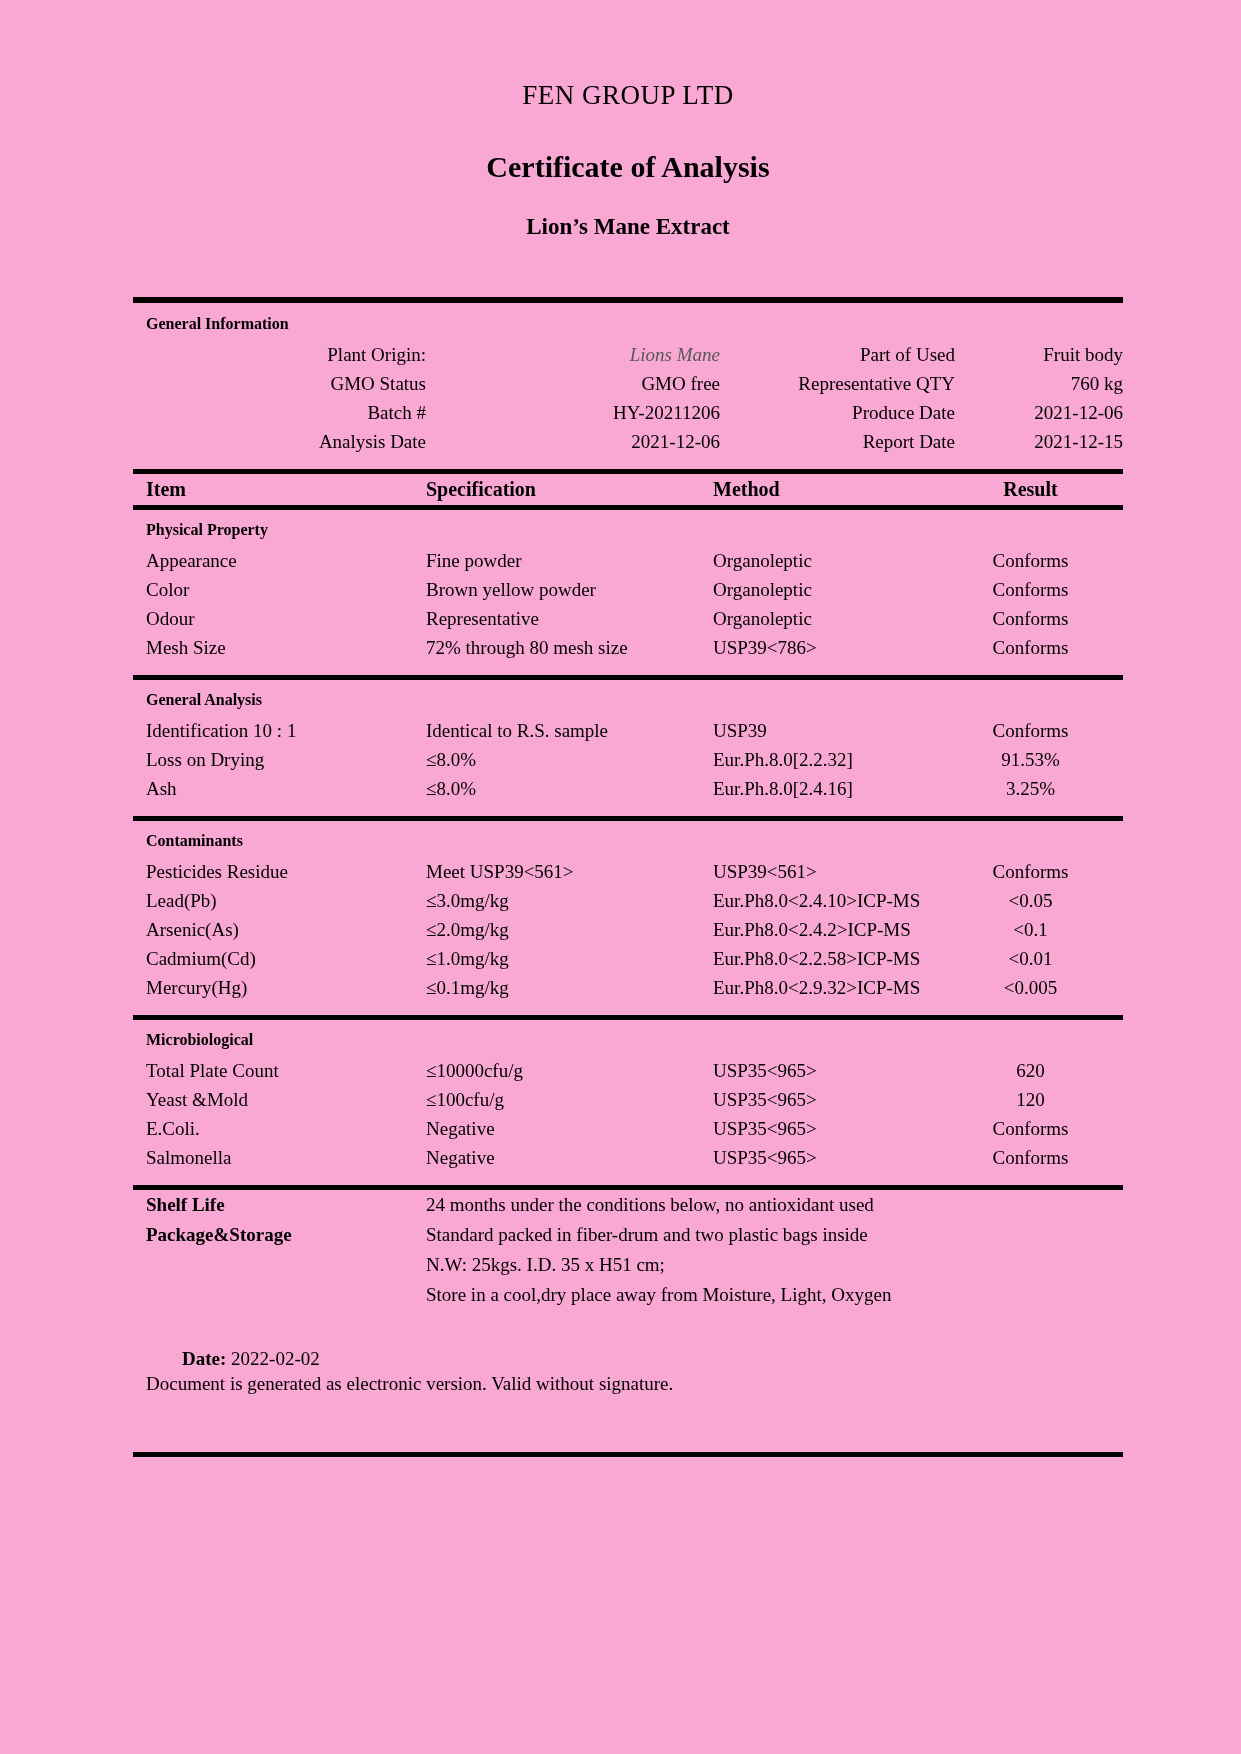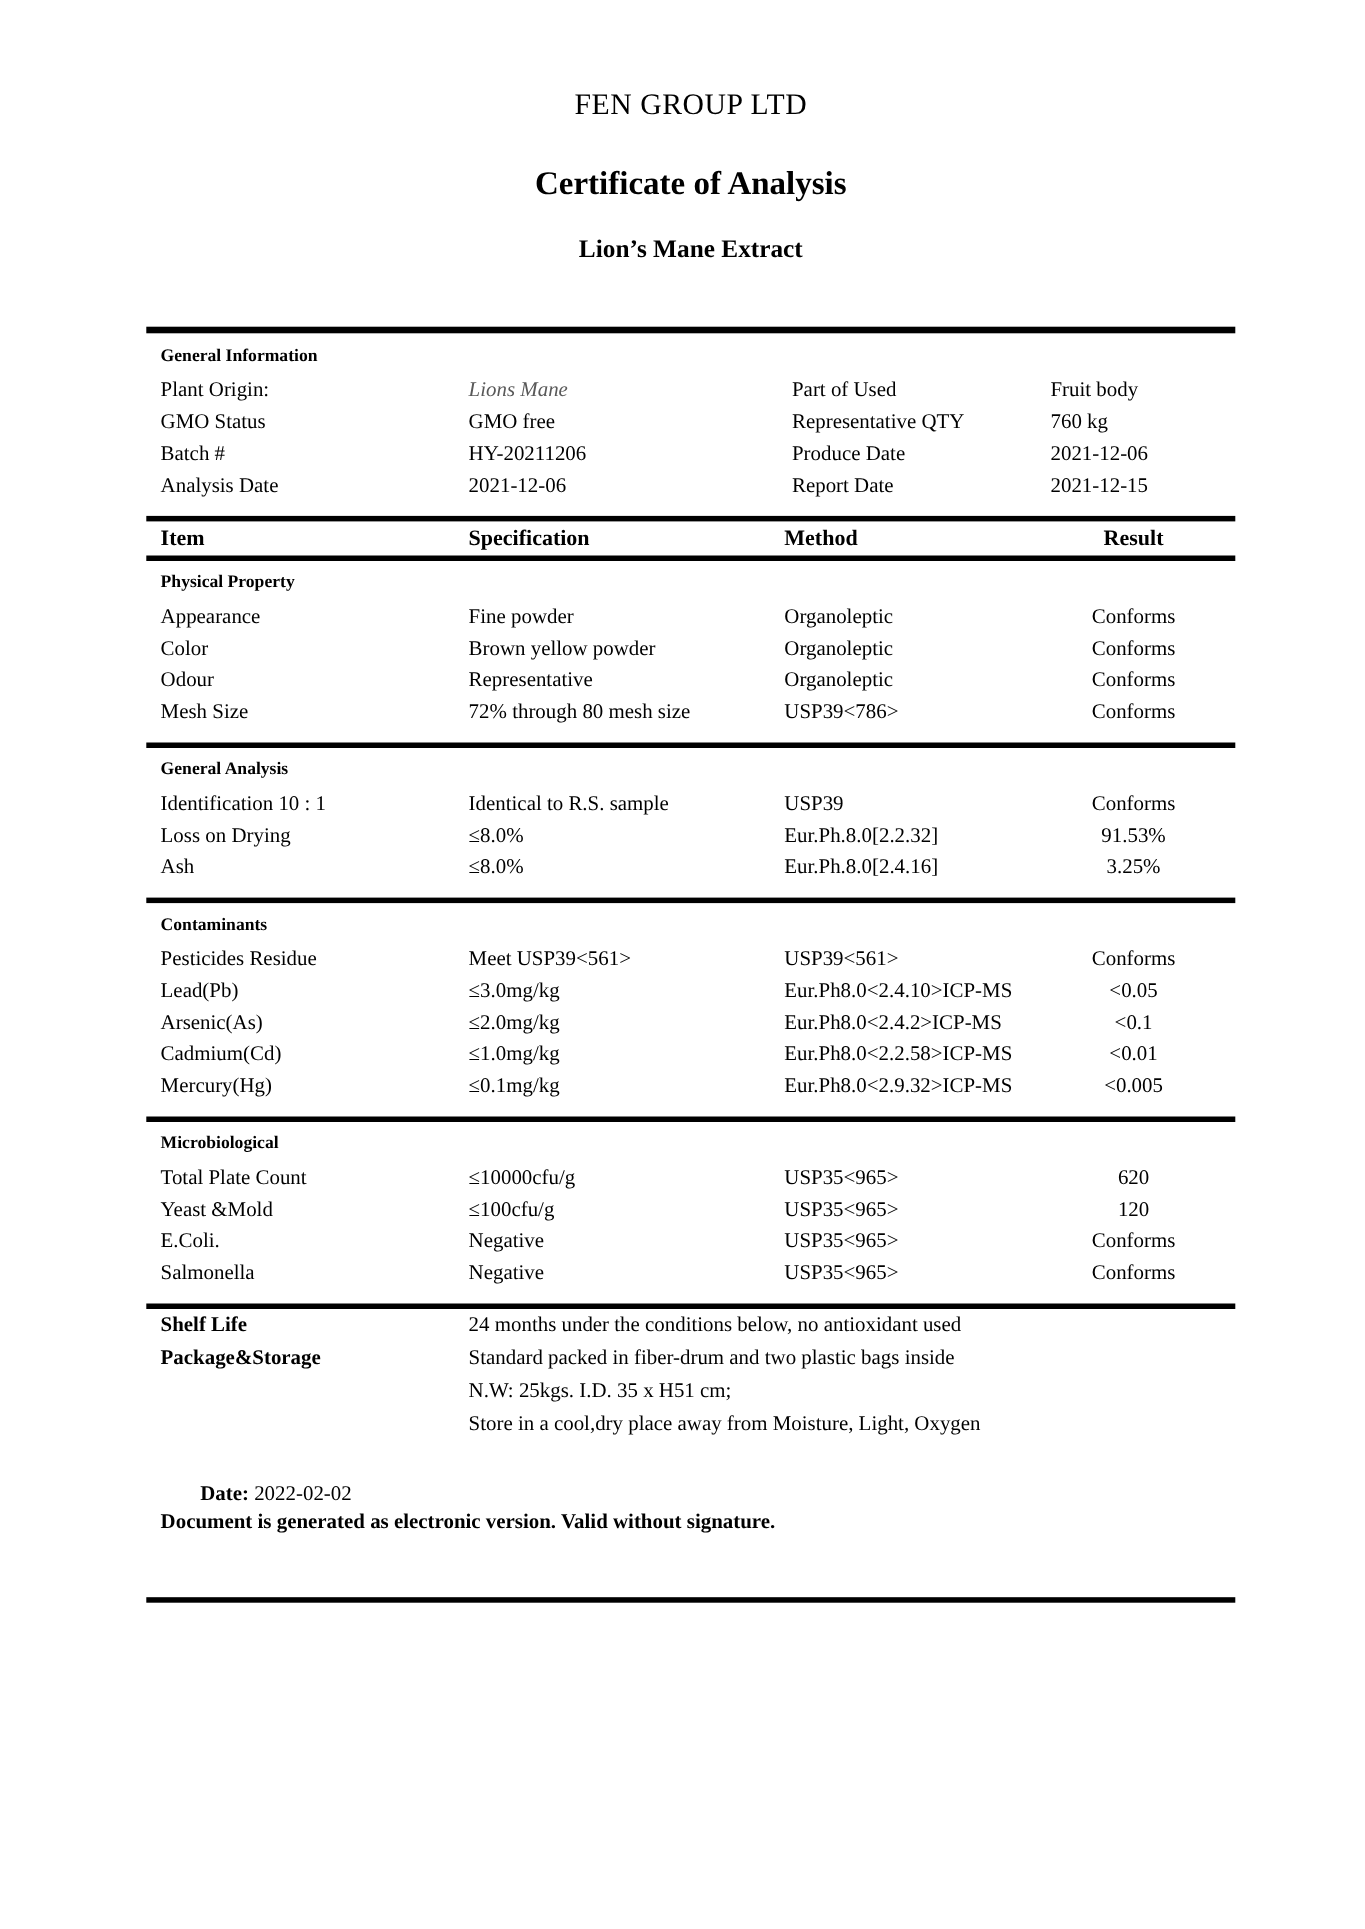--- a/index.html
+++ b/index.html
@@ -1,18 +1,18 @@
 <!DOCTYPE html>
 <html><head>
 <meta charset="utf-8">
 <style>
   html,body { margin:0; padding:0; background:#e8e8e8; }
   .page {
     position:relative; width:1241px; height:1754px; margin:0 auto;
-    background:#ffffff; color:#000;
+    background:#f9a8d4; color:#000;
     font-family:"Liberation Serif", serif;
     overflow:hidden;
   }
   .content { position:absolute; left:133px; top:0; width:990px; }
 
   .center { text-align:center; }
   .company   { margin-top:78px; font-size:27px; height:34px; line-height:34px; letter-spacing:0.5px; }
   .doc-title { margin-top:36px; font-size:30px; font-weight:bold; height:38px; line-height:38px; }
   .product   { margin-top:26px; font-size:23px; font-weight:bold; height:30px; line-height:30px; }
 
@@ -21,21 +21,21 @@
 
   .gi-head, .section-title {
     height:25px; padding:8px 0 4px 13px;
     font-weight:bold; font-size:16px; line-height:25px;
   }
   .section-title { height:24px; line-height:24px; }
 
   .gi-section { padding-bottom:13px; }
   .gi-row {
     display:grid; grid-template-columns:280px 294px 235px auto;
-    padding-left:13px; height:29px; line-height:29px; font-size:19px;
+    padding-left:13px; height:29px; line-height:29px; font-size:19px;text-align:right;
   }
   .plant-italic { font-style:italic; color:#595959; }
 
   .t-head {
     display:grid; grid-template-columns:280px 287px 225px auto;
     padding-left:13px; height:31px; line-height:31px;
     font-weight:bold; font-size:20px;
   }
   .t-row {
     display:grid; grid-template-columns:280px 287px 225px auto;
@@ -46,21 +46,21 @@
 
   .s-row {
     display:grid; grid-template-columns:280px auto;
     padding-left:13px; height:30px; line-height:30px; font-size:19px;
   }
   .s-row .s-label { font-weight:bold; font-size:19px; }
 
   .footer { margin-top:36px; padding-left:13px; font-size:19px; }
   .footer .date-line { height:25px; line-height:25px; }
   .footer .date-label { font-weight:bold;margin-left:36px; }
-  .footer .note { height:25px; line-height:25px; font-weight:bold; }
+  .footer .note { height:25px; line-height:25px; font-weight:normal; }
   .bottom-rule { margin-top:56px; }
 </style>
 </head>
 <body>
 
 <div class="page">
   <div class="content">
 
     <div class="company center">FEN GROUP LTD</div>
     <div class="doc-title center">Certificate of Analysis</div>

